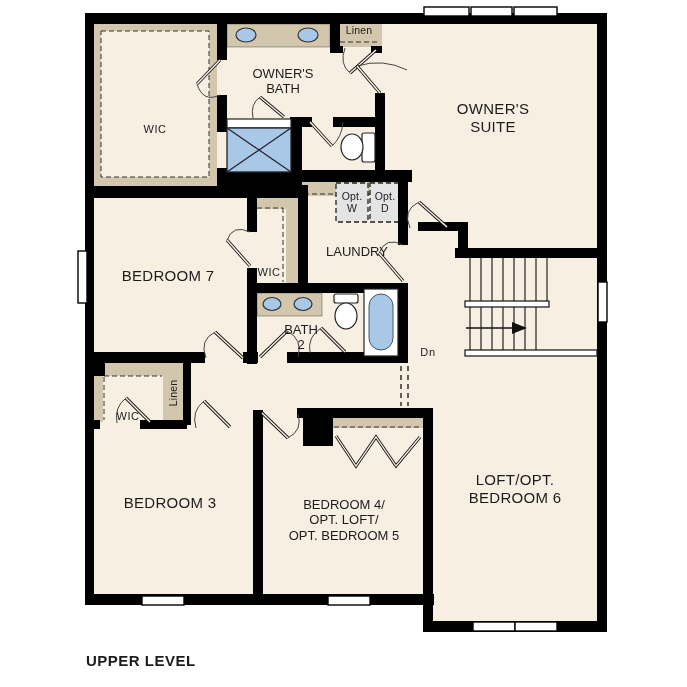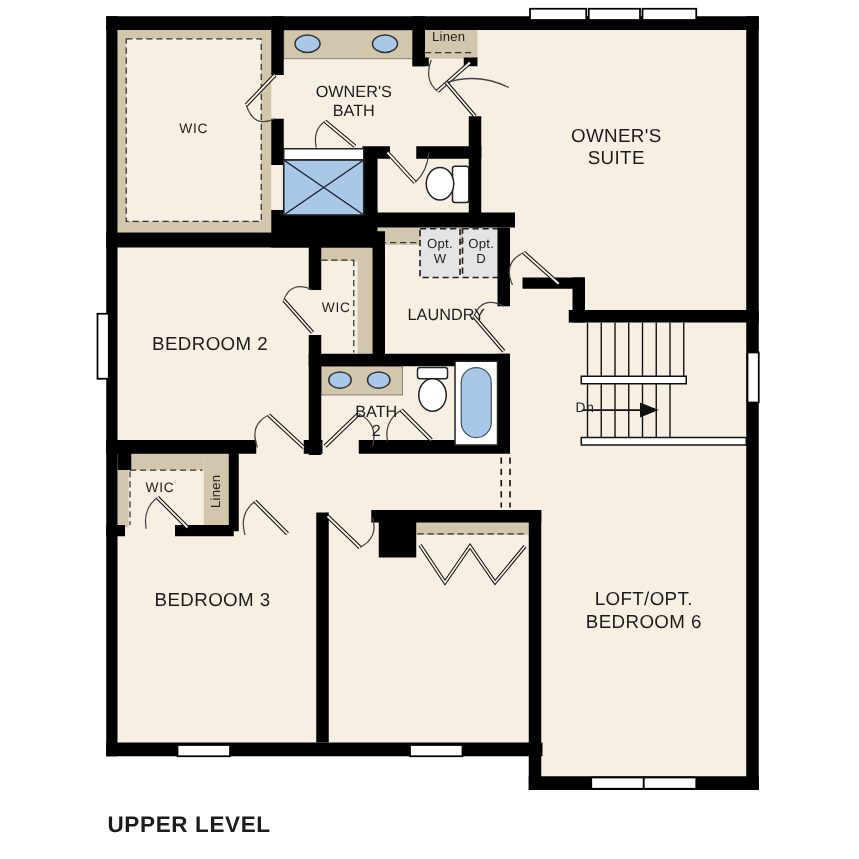--- a/index.html
+++ b/index.html
@@ -3,24 +3,24 @@
 <meta charset="utf-8">
 <style>
   html,body{margin:0;padding:0;background:#fff;}
   #plan{position:relative;width:687px;height:687px;background:#ffffff;overflow:hidden;
         font-family:"Liberation Sans",sans-serif;}
   #plan svg{position:absolute;left:0;top:0;}
   .lbl{position:absolute;transform:translate(-50%,-50%);text-align:center;
        color:#1c1c1c;font-weight:normal;white-space:pre-line;line-height:1.18;}
   .big{font-size:15px;letter-spacing:.3px;}
   .mid{font-size:13px;}
-  .small{font-size:11px;font-weight:normal;color:#222;letter-spacing:.6px;}
+  .small{font-size:11px;font-weight:normal;color:#222;letter-spacing:.6px;margin-top:25px;}
   .tiny{font-size:10.5px;font-weight:normal;color:#222;letter-spacing:.2px;}
   .rot{transform:translate(-50%,-50%) rotate(-90deg);}
-  .title{position:absolute;transform:translate(0,-50%);font-size:18px;font-weight:bold;
+  .title{position:absolute;transform:translate(0,-50%);font-size:15px;font-weight:bold;
          color:#1c1c1c;letter-spacing:.5px;}
 </style>
 </head>
 <body>
 
 <div id="plan">
 <svg width="687" height="687" viewBox="0 0 687 687">
 
   <path d="M85,13 H607 V632 H423 V605 H85 Z" fill="#f7efe2"></path>
 
@@ -236,24 +236,27 @@
 BATH</div>
   <div class="lbl tiny" style="left:359px;top:30px">Linen</div>
   <div class="lbl big" style="left:493px;top:118px">OWNER'S
 SUITE</div>
   <div class="lbl tiny" style="left:352px;top:202px">Opt.
 W</div>
   <div class="lbl tiny" style="left:385px;top:202px">Opt.
 D</div>
   <div class="lbl mid" style="left:357px;top:252px">LAUNDRY</div>
   <div class="lbl small" style="left:269px;top:247px">WIC</div>
-  <div class="lbl big" style="left:168px;top:276px">BEDROOM 2</div>
+  <div class="lbl big" style="left:168px;top:276px">BEDROOM 7</div>
   <div class="lbl mid" style="left:301px;top:337px">BATH
 2</div>
-  <div class="lbl small" style="left:468px;top:327px">Dn</div>
+  <div class="lbl small" style="left:428px;top:327px">Dn</div>
   <div class="lbl small" style="left:128px;top:391px">WIC</div>
   <div class="lbl tiny rot" style="left:173px;top:393px">Linen</div>
-  <div class="lbl big" style="left:170px;top:481px">BEDROOM 3</div>
+  <div class="lbl big" style="left:170px;top:503px">BEDROOM 3</div>
+  <div class="lbl mid" style="left:344px;top:520px">BEDROOM 4/
+OPT. LOFT/
+OPT. BEDROOM 5</div>
   <div class="lbl big" style="left:515px;top:489px">LOFT/OPT.
 BEDROOM 6</div>
 
   <div class="title" style="left:86px;top:660px">UPPER LEVEL</div>
 </div>
 
 </body></html>

